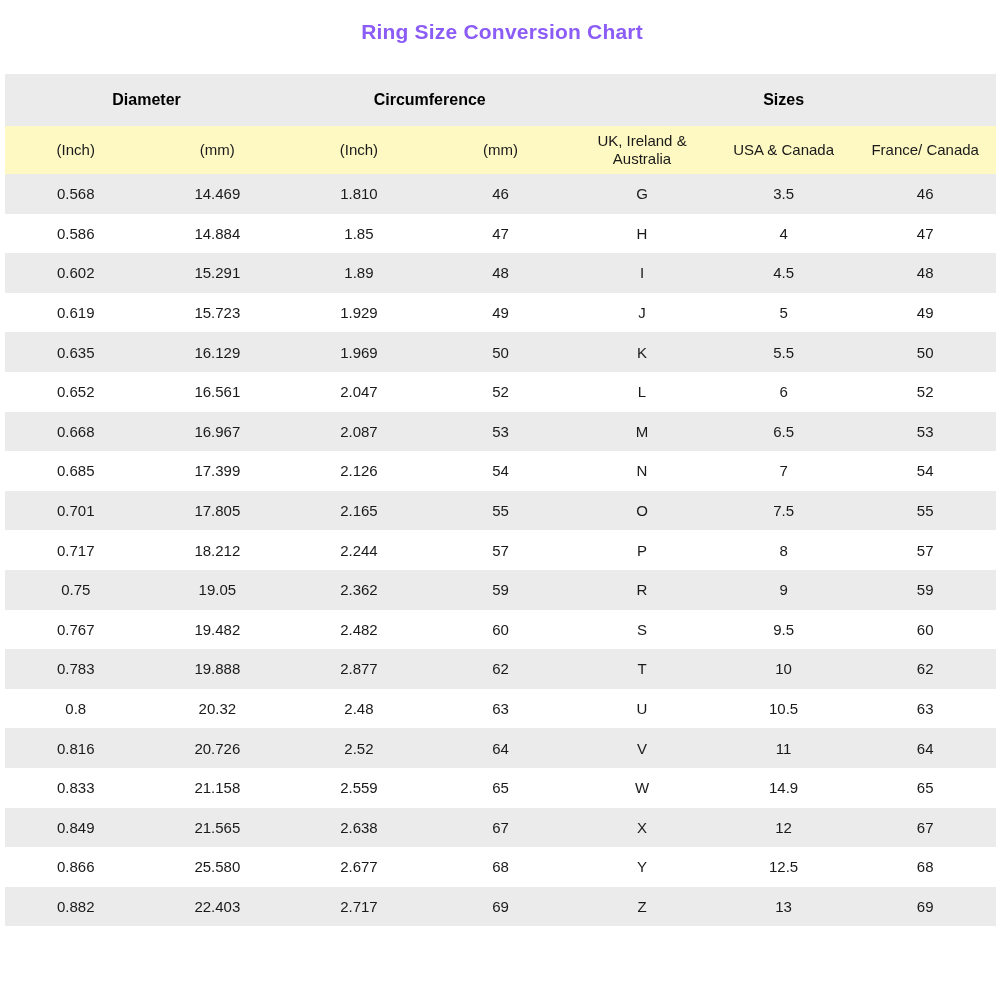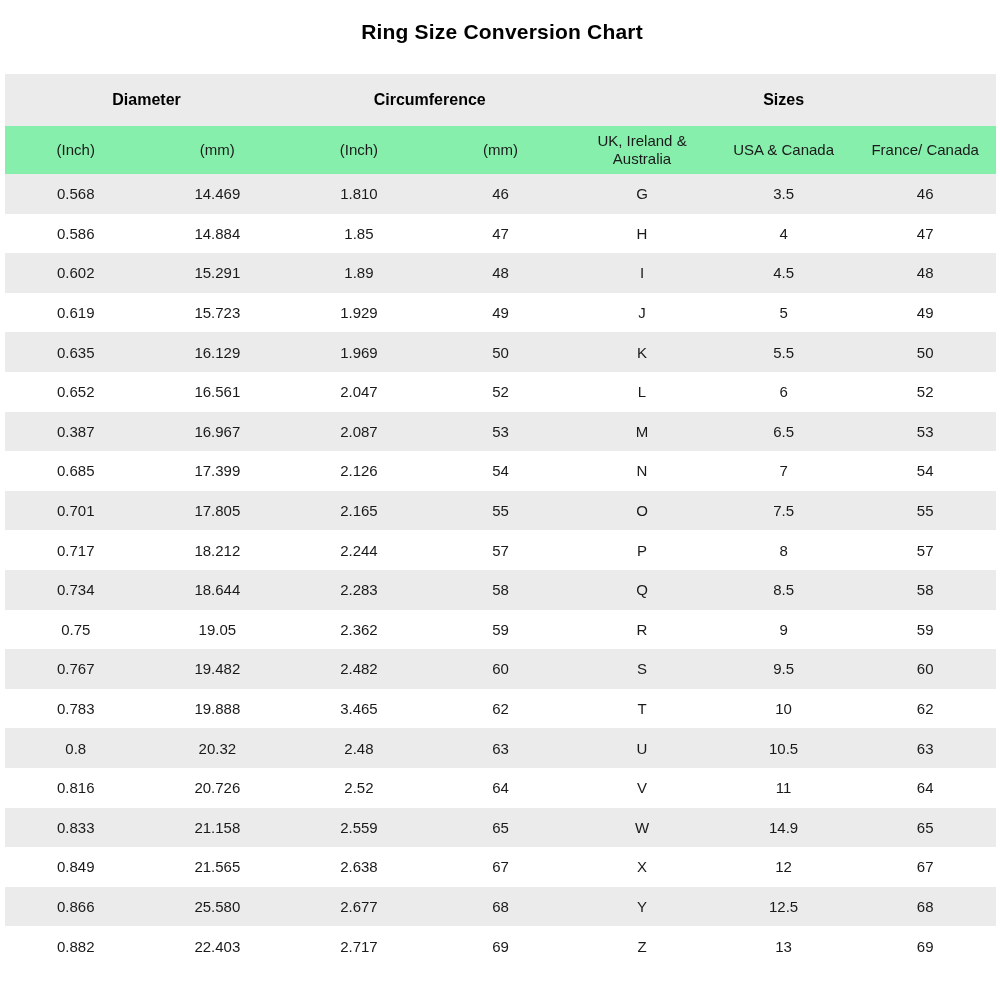--- a/index.html
+++ b/index.html
@@ -9,21 +9,21 @@
     background: #ffffff;
     width: 1000px;
     font-family: "Liberation Sans", sans-serif;
     color: #1a1a1a;
   }
   .page-title {
     margin: 20px 0 0 4px;
     text-align: center;
     font-size: 21px;
     font-weight: bold;
-    color: #000000;
+    color: #8b5cf6;
     letter-spacing: 0.2px;
   }
   .table-wrap {
     margin: 30px 4px 0 5px;
   }
   table.conversion-table {
     width: 100%;
     border-collapse: collapse;
     table-layout: fixed;
   }
@@ -36,21 +36,21 @@
   tr.group-header-row {
     background: #ebebeb;
     height: 52px;
   }
   tr.group-header-row th {
     font-size: 16px;
     font-weight: bold;
     color: #000000;
   }
   tr.sub-header-row {
-    background: #86efac;
+    background: #fef9c3;
     height: 48px;
   }
   tr.sub-header-row th {
     font-size: 15px;
     font-weight: normal;
     color: #1a1a1a;
     line-height: 1.2;
   }
   tbody tr {
     height: 39.6px;
@@ -136,21 +136,21 @@
         <tr>
           <td>0.652</td>
           <td>16.561</td>
           <td>2.047</td>
           <td>52</td>
           <td>L</td>
           <td>6</td>
           <td>52</td>
         </tr>
         <tr>
-          <td>0.387</td>
+          <td>0.668</td>
           <td>16.967</td>
           <td>2.087</td>
           <td>53</td>
           <td>M</td>
           <td>6.5</td>
           <td>53</td>
         </tr>
         <tr>
           <td>0.685</td>
           <td>17.399</td>
@@ -172,50 +172,41 @@
         <tr>
           <td>0.717</td>
           <td>18.212</td>
           <td>2.244</td>
           <td>57</td>
           <td>P</td>
           <td>8</td>
           <td>57</td>
         </tr>
         <tr>
-          <td>0.734</td>
-          <td>18.644</td>
-          <td>2.283</td>
-          <td>58</td>
-          <td>Q</td>
-          <td>8.5</td>
-          <td>58</td>
-        </tr>
-        <tr>
           <td>0.75</td>
           <td>19.05</td>
           <td>2.362</td>
           <td>59</td>
           <td>R</td>
           <td>9</td>
           <td>59</td>
         </tr>
         <tr>
           <td>0.767</td>
           <td>19.482</td>
           <td>2.482</td>
           <td>60</td>
           <td>S</td>
           <td>9.5</td>
           <td>60</td>
         </tr>
         <tr>
           <td>0.783</td>
           <td>19.888</td>
-          <td>3.465</td>
+          <td>2.877</td>
           <td>62</td>
           <td>T</td>
           <td>10</td>
           <td>62</td>
         </tr>
         <tr>
           <td>0.8</td>
           <td>20.32</td>
           <td>2.48</td>
           <td>63</td>

